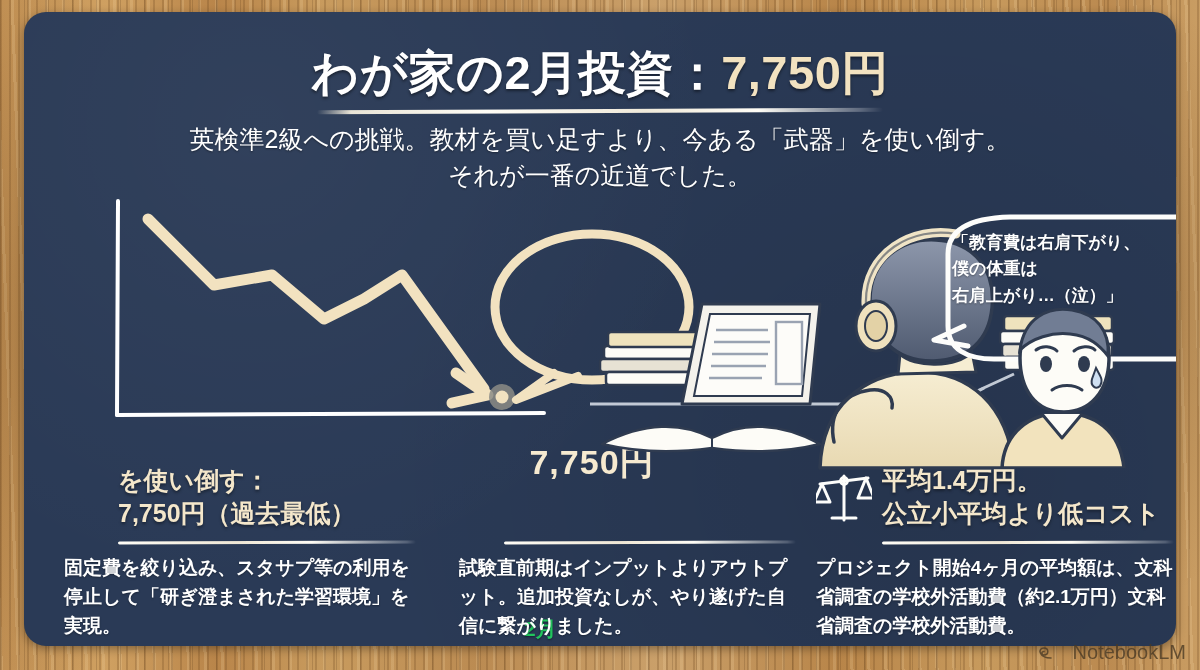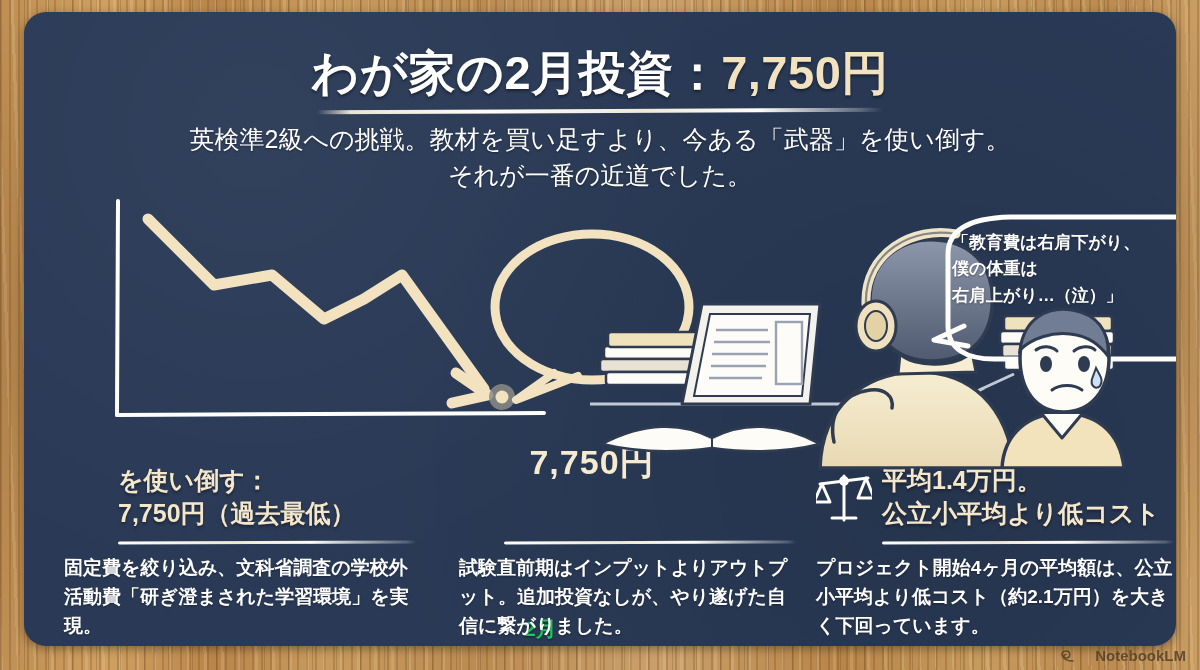--- a/index.html
+++ b/index.html
@@ -113,21 +113,21 @@
     color:#ffffff;font-size:19px;font-weight:bold;line-height:1.52;
     text-shadow:0 1px 2px rgba(0,0,0,.35);
   }
   .col-1 .col-body{left:4px;}
   .col-2 .col-body{left:0px;margin-left:21px;}
   .col-3 .col-body{left:0px;}
 
   
   .watermark{
     position:absolute;right:14px;bottom:6px;display:flex;align-items:center;gap:20px;
-    color:#4a3a25;font-size:15px;opacity:.78;font-weight:bold;
+    color:#4a3a25;font-size:20px;opacity:.78;
   }
   .watermark svg{display:block;}
 
   
   .illus{position:absolute;left:560px;top:196px;width:640px;height:260px;}
   .illus svg{display:block;overflow:visible;}
 </style>
 </head>
 <body>
 
@@ -281,21 +281,21 @@
     <div class="cols">
 
       <div class="col col-1">
         <div class="col-head">
           <div class="col-head-text">
             <div>を使い倒す：</div>
             <div>7,750円（過去最低）</div>
           </div>
         </div>
         <span class="head-rule"></span>
-        <div class="col-body">固定費を絞り込み、文科省調査の学校外活動費「研ぎ澄まされた学習環境」を実現。</div>
+        <div class="col-body">固定費を絞り込み、スタサプ等の利用を停止して「研ぎ澄まされた学習環境」を実現。</div>
       </div>
 
       <div class="col col-2">
         <span class="head-rule"></span>
         <div class="col-body">試験直前期はインプットよりアウトプット。追加投資なしが、やり遂げた自信に繋がりました。</div>
       </div>
 
       <div class="col col-3">
         <div class="col-head">
           <span class="col-icon">
@@ -309,21 +309,21 @@
               </g>
               <circle cx="28" cy="13" r="3.4" fill="none" stroke="#fdfdfb" stroke-width="3"></circle>
             </svg>
           </span>
           <div class="col-head-text">
             <div>平均1.4万円。</div>
             <div>公立小平均より低コスト</div>
           </div>
         </div>
         <span class="head-rule"></span>
-        <div class="col-body">プロジェクト開始4ヶ月の平均額は、公立小平均より低コスト（約2.1万円）を大きく下回っています。</div>
+        <div class="col-body">プロジェクト開始4ヶ月の平均額は、文科省調査の学校外活動費（約2.1万円）文科省調査の学校外活動費。</div>
       </div>
 
     </div>
   </div>
 
   <div class="watermark">
     <span>
       <svg width="17" height="15" viewBox="0 0 17 15" aria-hidden="true">
         <path d="M15 13 C3 13, 1 3, 8 3 C13 3, 13 10, 8 10 C5.5 10, 5 6.5, 8 6.5" fill="none" stroke="#4a3a25" stroke-width="1.6" stroke-linecap="round"></path>
       </svg>

